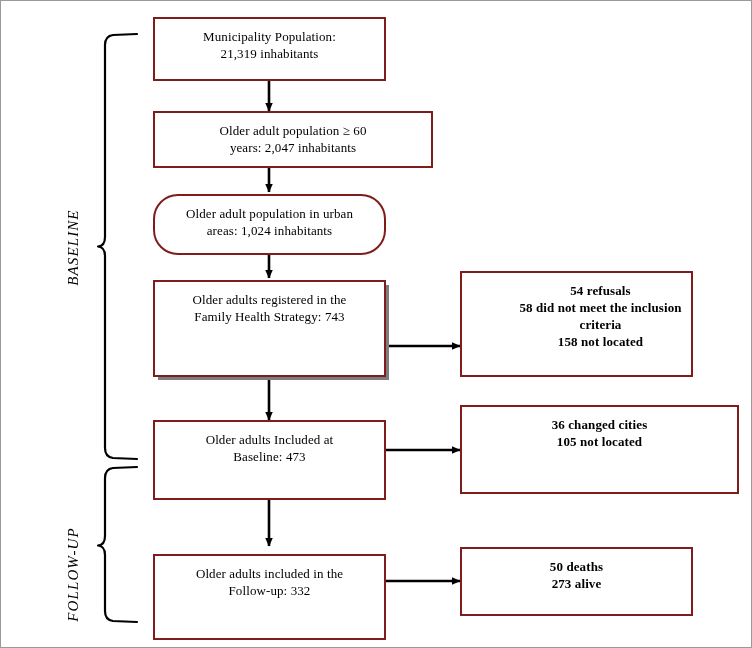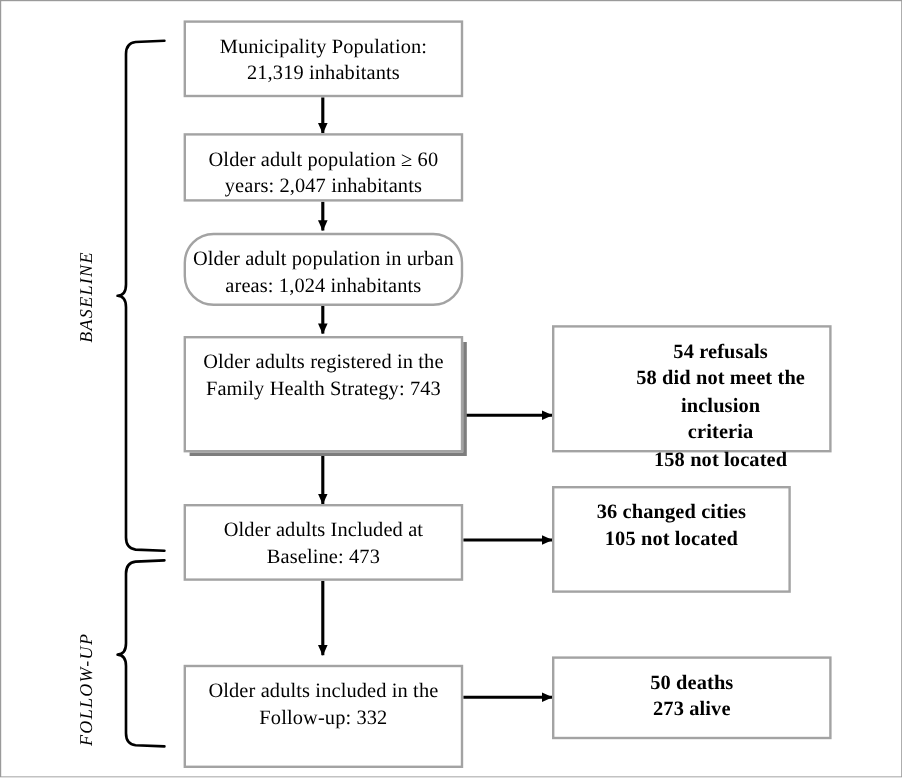--- a/index.html
+++ b/index.html
@@ -23,24 +23,24 @@
     position: absolute;
     left: 0;
     top: 0;
     width: 752px;
     height: 648px;
     pointer-events: none;
   }
   .node {
     position: absolute;
     box-sizing: border-box;
-    border: 2px solid #a3a3a3;
+    border: 2px solid #7f1d1d;
     background: #ffffff;
     text-align: center;
-    font-size: 17px;
+    font-size: 13px;
     line-height: 1.32;
     color: #000000;
     padding-top: 9px;
     letter-spacing: 0.1px;
   }
   .node.shadowed {
     box-shadow: 4px 4px 0 -1px #7d7d7d;
   }
   .node .txt {
     display: block;
@@ -92,53 +92,53 @@
   </div>
   <div class="stage-label" style="left: -3px; top: 565px; width: 150px;">
     <span>FOLLOW-UP</span>
   </div>
 
   <div class="node" style="left: 152px; top: 16px; width: 233px; height: 64px;">
     <span class="txt">Municipality Population:
 21,319 inhabitants</span>
   </div>
 
-  <div class="node" style="left: 152px; top: 110px; width: 233px; height: 57px; font-family: Liberation Serif, serif;">
+  <div class="node" style="left: 152px; top: 110px; width: 280px; height: 57px; font-family: Liberation Serif, serif;">
     <span class="txt">Older adult population ≥ 60
 years: 2,047 inhabitants</span>
   </div>
 
   <div class="node" style="left: 152px; top: 193px; width: 233px; height: 61px; border-radius: 25px;">
     <span class="txt">Older adult population in urban
 areas: 1,024 inhabitants</span>
   </div>
 
   <div class="node shadowed" style="left: 152px; top: 279px; width: 233px; height: 97px;">
     <span class="txt">Older adults registered in the
 Family Health Strategy: 743</span>
   </div>
 
-  <div class="node" style="left: 152px; top: 419px; width: 233px; height: 64px;">
+  <div class="node" style="left: 152px; top: 419px; width: 233px; height: 80px;">
     <span class="txt">Older adults Included at
 Baseline: 473</span>
   </div>
 
   <div class="node" style="left: 152px; top: 553px; width: 233px; height: 86px;">
     <span class="txt">Older adults included in the
 Follow-up: 332</span>
   </div>
 
   <div class="node" style="left: 459px; top: 270px; width: 233px; height: 106px; font-weight: bold; padding-left: 48px;">
     <span class="txt">54 refusals
 58 did not meet the inclusion
 criteria
 158 not located</span>
   </div>
 
-  <div class="node" style="left: 459px; top: 404px; width: 199px; height: 89px; font-weight: bold;">
+  <div class="node" style="left: 459px; top: 404px; width: 279px; height: 89px; font-weight: bold;">
     <span class="txt">36 changed cities
 105 not located</span>
   </div>
 
   <div class="node" style="left: 459px; top: 546px; width: 233px; height: 69px; font-weight: bold;">
     <span class="txt">50 deaths
 273 alive</span>
   </div>
 
 </div>

